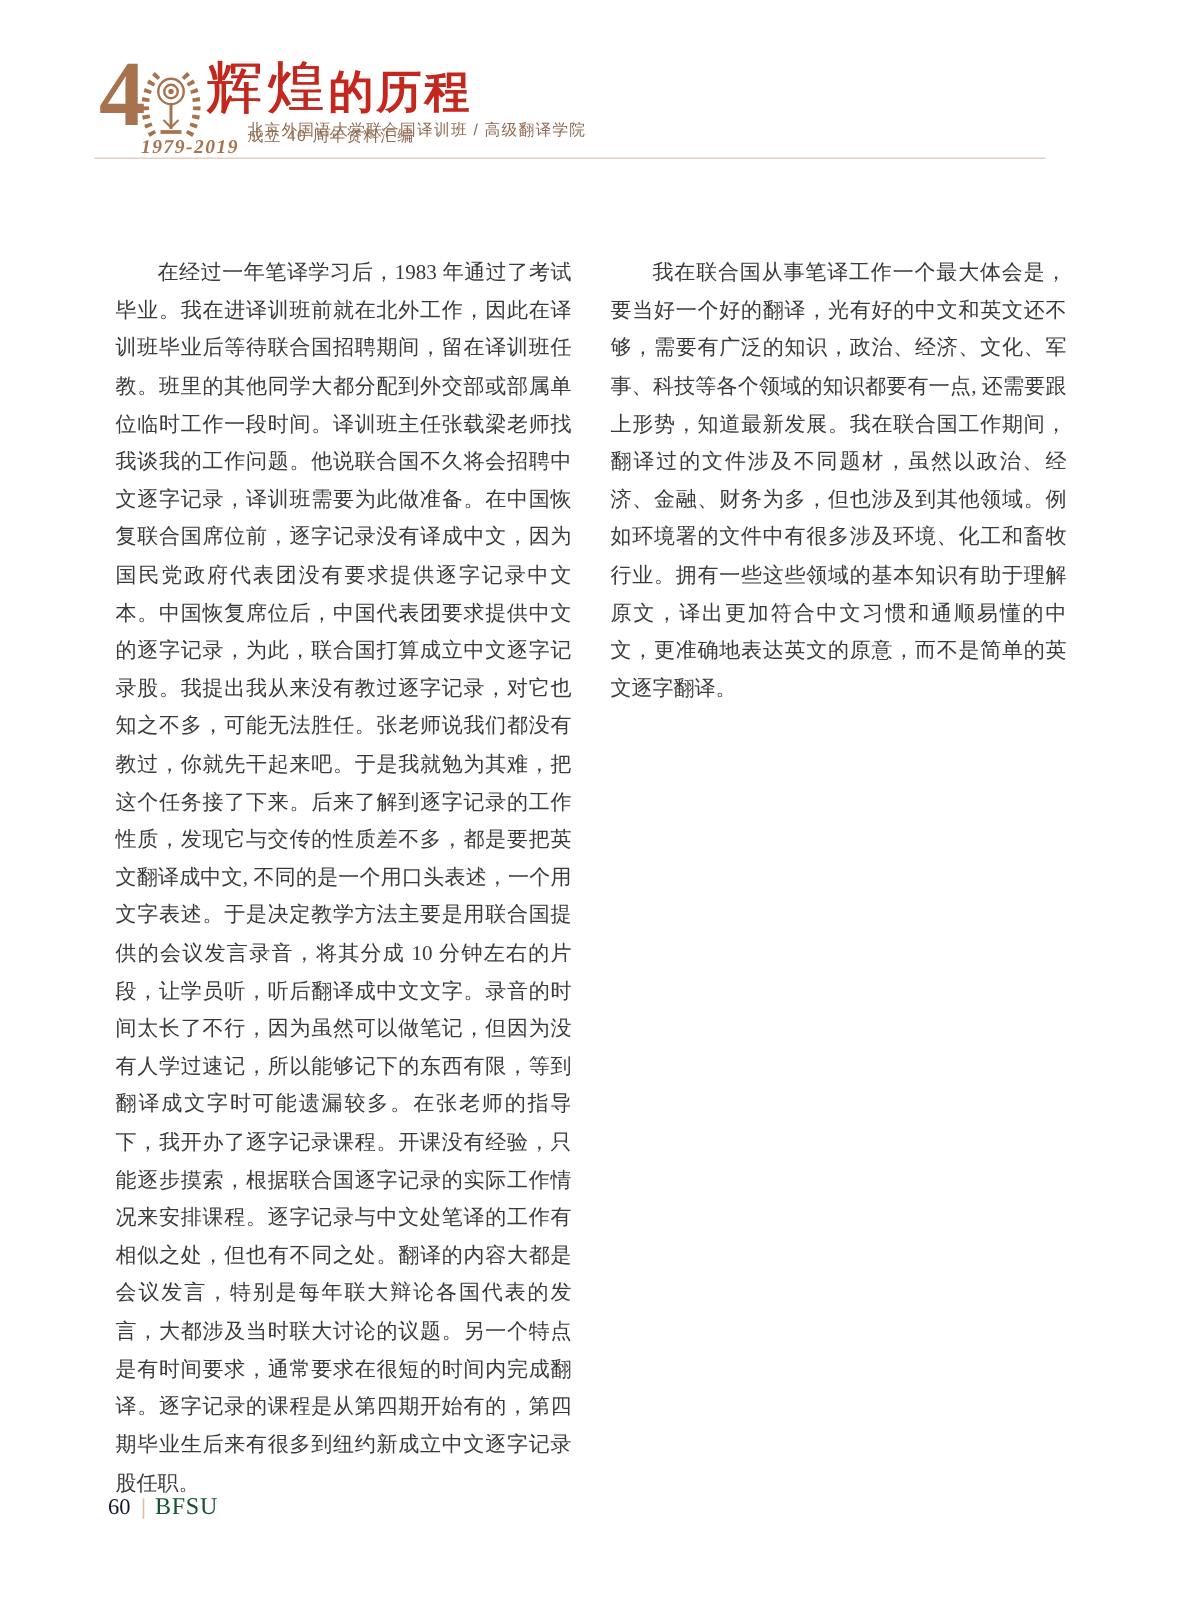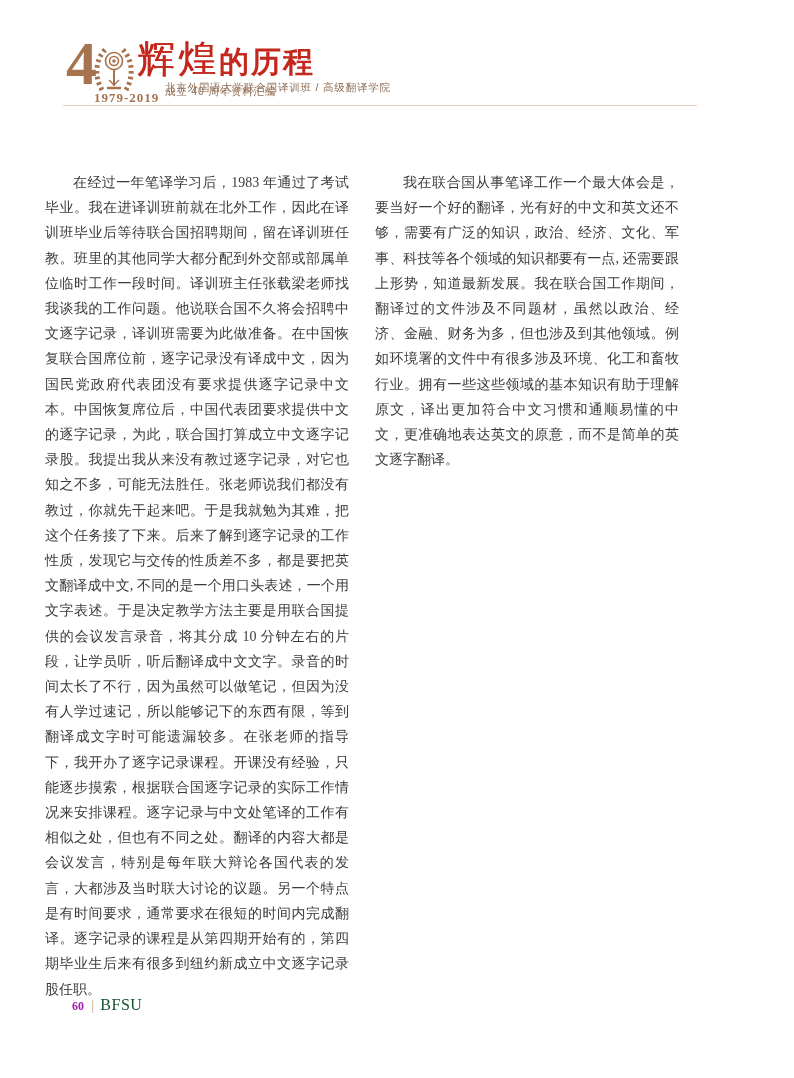--- a/index.html
+++ b/index.html
@@ -15,21 +15,21 @@
   
   .logo-group { position: absolute; left: 66px; top: 36px; width: 90px; height: 70px; }
   .logo-four {
     position: absolute; left: 0; top: -4px;
     font-size: 62px; line-height: 1; font-weight: 700;
     color: #a6734e; letter-spacing: -2px;
   }
   .logo-wreath { position: absolute; left: 26px; top: 8px; }
   .logo-years {
     position: absolute; left: 28px; top: 54px;
-    font-size: 13px; font-weight: 700;
+    font-size: 13px; font-style: italic; font-weight: 700;
     color: #a6734e; letter-spacing: 1px; white-space: nowrap;
   }
   .title-main {
     position: absolute; left: 137px; top: 40px;
     color: #c4271d; white-space: nowrap; line-height: 1;
   }
   .title-calligraphy {
     font-size: 38px; font-weight: 400; letter-spacing: 3px;
     text-shadow: 0.5px 0 0 #c4271d;
     margin-top: 11px;
@@ -43,39 +43,39 @@
   }
   .subtitle-line1 { top: 82px; }
   .subtitle-line2 { top: 86px; }
   .header-rule {
     position: absolute; left: 63px; top: 105px; width: 634px; height: 0;
     border: none; border-top: 1.5px solid #e7cdbf; margin: 0;
   }
 
   
   .columns {
-    position: absolute; left: 45px; top: 170px; width: 634px;
+    position: absolute; left: 77px; top: 170px; width: 634px;
     display: flex; gap: 26px; justify-content: space-between;
   }
   .col {
     width: 304px;
     font-size: 14px; line-height: 25.2px;
     color: #3a3a3a;
     text-align: justify;
     text-justify: inter-ideograph;
   }
   .col p { margin: 0; text-indent: 2em; }
   .col p + p { margin-top: 22px; }
 
   
   .page-footer {
     position: absolute; left: 72px; top: 996px;
     display: flex; align-items: baseline; white-space: nowrap;
   }
-  .page-number { font-size: 12px; color: #a21caf; font-weight: bold; }
+  .page-number { font-size: 15px; color: #0f172a; }
   .footer-sep { font-size: 15px; color: #d9c0ab; margin: 0 6px 0 7px; font-weight: 700; }
   .footer-brand { font-size: 16px; color: #14532d; letter-spacing: 0.5px; }
 </style>
 </head>
 <body>
 
 <div class="page">
 
   <header>
     <div class="logo-group">

